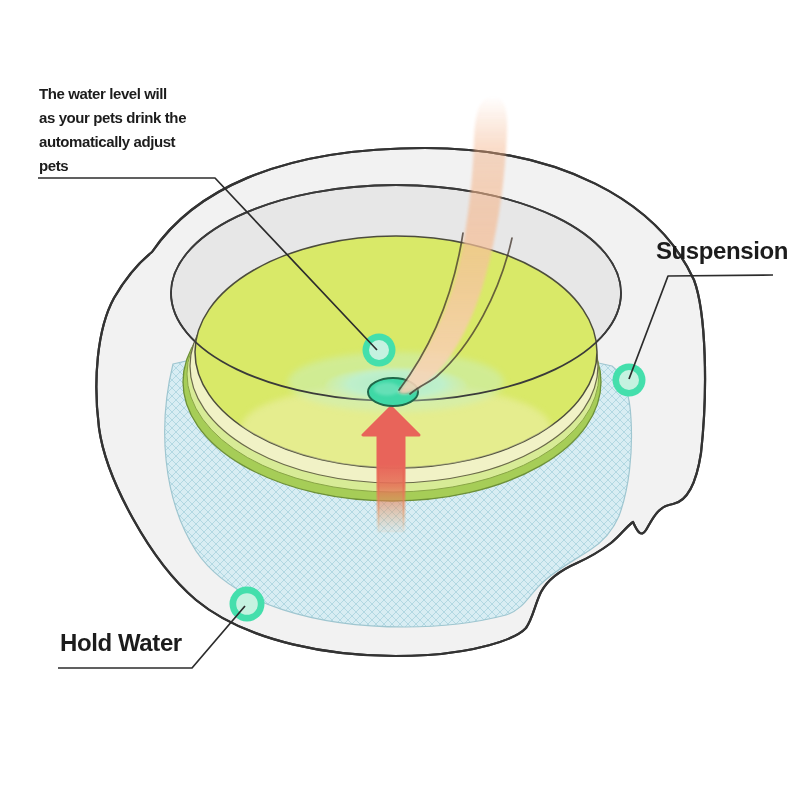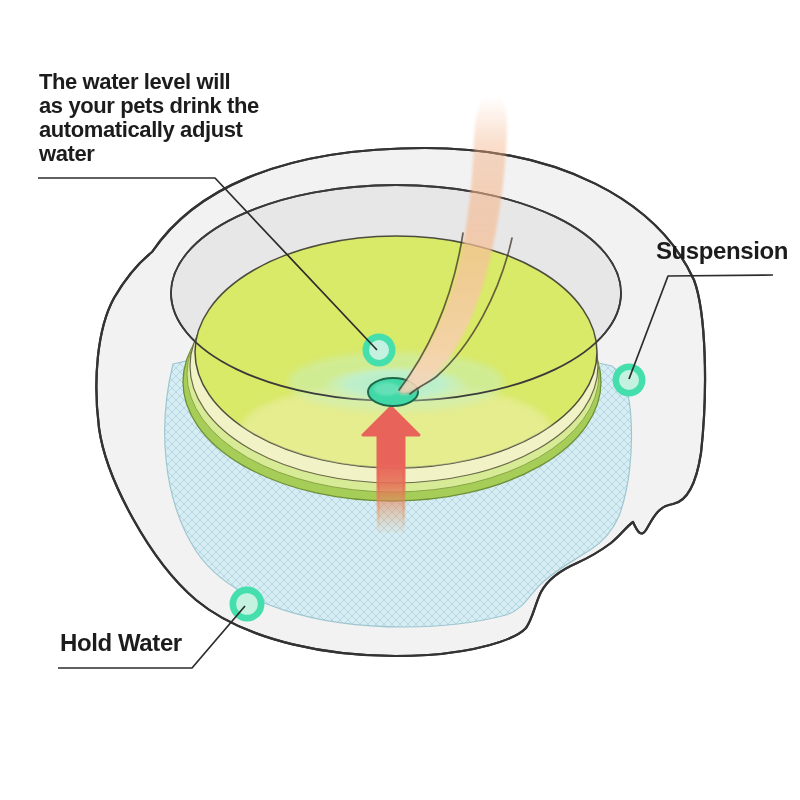--- a/index.html
+++ b/index.html
@@ -5,21 +5,21 @@
   html,body{margin:0;padding:0;background:#ffffff;}
   .stage{
     position:relative;width:800px;height:800px;background:#ffffff;overflow:hidden;
     font-family:"Liberation Sans", sans-serif;
   }
   .stage svg{position:absolute;left:0;top:0;}
   .label{
     position:absolute;color:#1c1c1c;font-weight:600;letter-spacing:-0.4px;
     white-space:nowrap;
   }
-  .label-water-level{left:39px;top:70px;font-size:22px;line-height:24px;}
+  .label-water-level{left:39px;top:82px;font-size:15px;line-height:24px;}
   .label-suspension{left:656px;top:237px;font-size:24px;}
   .label-hold-water{left:60px;top:629px;font-size:24px;}
 </style>
 </head>
 <body>
 
 <div class="stage">
 
   <svg width="800" height="800" viewBox="0 0 800 800">
     <defs>
@@ -111,20 +111,20 @@
 
     <path d="M38,178 L215,178 L377,350" fill="none" stroke="#2c2c2c" stroke-width="1.7" stroke-linejoin="round"></path>
     <path d="M773,275 L668,276 L629,379" fill="none" stroke="#2c2c2c" stroke-width="1.7" stroke-linejoin="round"></path>
     <path d="M58,668 L192,668 L245,606" fill="none" stroke="#2c2c2c" stroke-width="1.7" stroke-linejoin="round"></path>
   </svg>
 
   <div class="label label-water-level">
     <div>The water level will</div>
     <div>as your pets drink the</div>
     <div>automatically adjust</div>
-    <div>water</div>
+    <div>pets</div>
   </div>
 
   <div class="label label-suspension">Suspension</div>
 
   <div class="label label-hold-water">Hold Water</div>
 
 </div>
 
 </body></html>

